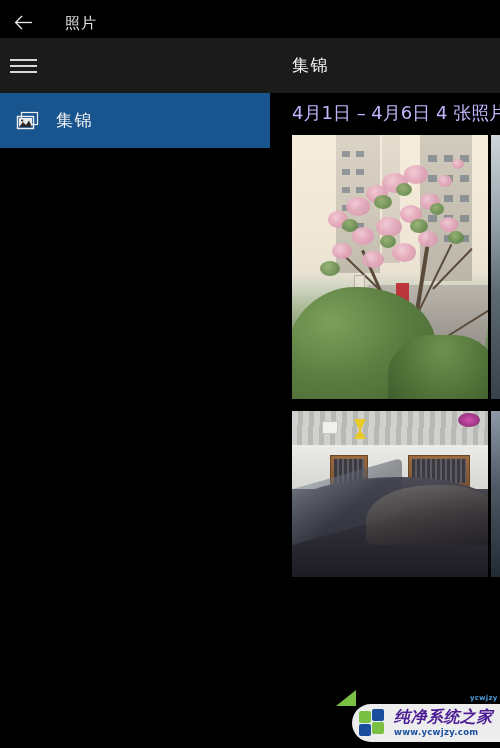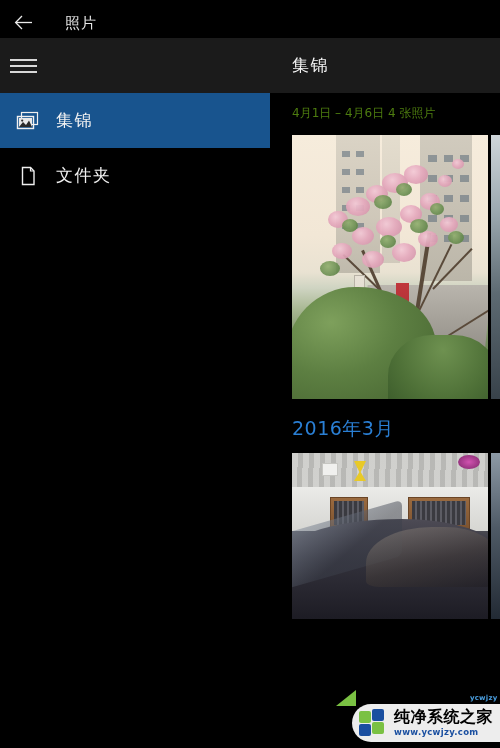--- a/index.html
+++ b/index.html
@@ -117,22 +117,22 @@
   .group { position: relative; }
   .group-title {
     font-size: 19px;
     color: #2a7fd4;
     letter-spacing: 0.5px;
     padding-left: 22px;
     padding-top: 16px;
     line-height: 26px;
   }
   .group-sub {
-    font-size: 12px;
-    color: #4d7c0f;
+    font-size: 18px;
+    color: #c4b5fd;
     padding-left: 22px;
     padding-top: 10px;
     line-height: 20px;
     white-space: nowrap;
   }
 
   .thumb-row {
     display: flex;
     padding-left: 22px;
     padding-top: 12px;
@@ -311,22 +311,22 @@
     width: 30px; height: 28px;
     flex: 0 0 30px;
   }
   .wm-sq { position: absolute; width: 12px; height: 12px; border-radius: 2px; }
   .wm-sq.s1 { left: 0;  top: 2px;  background: #7ac143; }
   .wm-sq.s2 { left: 13px; top: 0;  background: #1a4fa0; }
   .wm-sq.s3 { left: 0;  top: 15px; background: #1a4fa0; }
   .wm-sq.s4 { left: 13px; top: 13px; background: #7ac143; }
   .wm-text { margin-left: 5px; line-height: 1; }
   .wm-name {
-    font-size: 16px; font-weight: bold; color: #000000;
-    letter-spacing: 0.5px; white-space: nowrap;
+    font-size: 16px; font-weight: bold; color: #4c1d95;
+    letter-spacing: 0.5px; white-space: nowrap; font-style: italic;
   }
   .wm-url {
     font-size: 8.5px; font-weight: bold; color: #1a4fa0;
     letter-spacing: 0.3px; margin-top: 3px; white-space: nowrap;
   }
   .wm-corner {
     position: absolute;
     left: 336px; top: 690px;
     width: 20px; height: 16px;
     background: #7ac143;
@@ -373,29 +373,20 @@
           <rect x="1.5" y="5.5" width="16" height="12" fill="none" stroke="#f0f0f0" stroke-width="1.4"></rect>
           <rect x="3" y="7" width="13" height="9" fill="#e9e9e9"></rect>
           <path d="M3 16 L7 11 L10 14 L13 9.5 L16 16 Z" fill="#2b2b2b"></path>
           <circle cx="6.2" cy="9.6" r="1.1" fill="#2b2b2b"></circle>
         </svg>
       </div>
       <div class="nav-label">集锦</div>
     </div>
 
 
-    <div class="nav-item">
-      <div class="nav-icon">
-        <svg width="24" height="22" viewBox="0 0 24 22">
-          <path d="M6.5 2.5 L14.5 2.5 L18 6 L18 19.5 L6.5 19.5 Z" fill="none" stroke="#f0f0f0" stroke-width="1.4" stroke-linejoin="miter"></path>
-          <path d="M14.5 2.5 L14.5 6 L18 6" fill="none" stroke="#f0f0f0" stroke-width="1.2"></path>
-        </svg>
-      </div>
-      <div class="nav-label">文件夹</div>
-    </div>
 
   </div>
 
   <div class="content">
 
     <div class="content-header">
       <div class="ch-title">集锦</div>
     </div>
 
     <div class="scroll-area">
@@ -479,21 +470,20 @@
             </div>
           </div>
 
           <div class="thumb side-1">
             <div class="sliver-a"></div>
           </div>
         </div>
       </div>
 
       <div class="group">
-        <div class="group-title">2016年3月</div>
 
         <div class="thumb-row">
           <div class="thumb main-2">
             <div class="photo-garage">
               <div class="pg-ceil"></div>
               <div class="pg-wall"></div>
               <div class="pg-box"></div>
               <div class="pg-yellow"></div>
               <div class="pg-cab c1">
                   <div class="pg-cab-in"></div>

